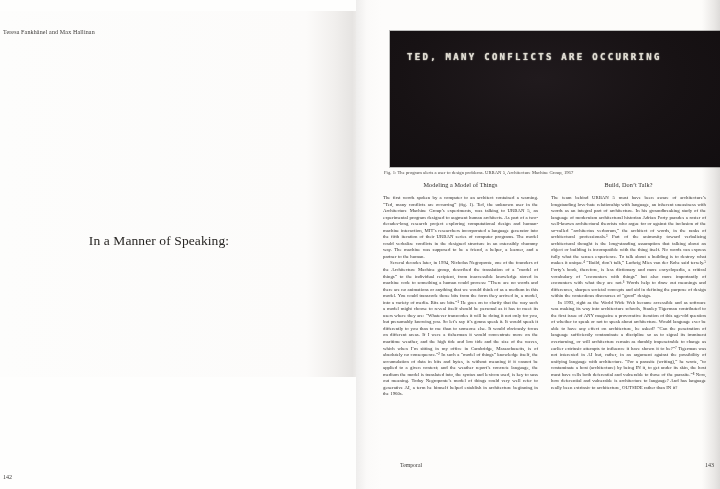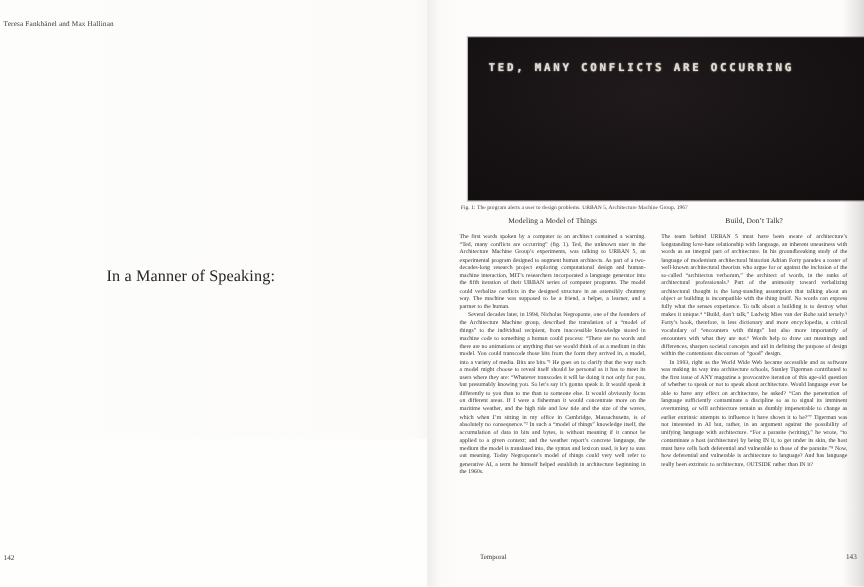--- a/index.html
+++ b/index.html
@@ -5,23 +5,22 @@
   html,body{margin:0;padding:0;}
   body{
     width:720px;height:489px;overflow:hidden;
     background:#ffffff;
     font-family:"Liberation Serif", serif;
   }
   .spread{position:relative;width:720px;height:489px;background:#fefefd;color:#2e2c2a;}
 
   
   .page-left{
-    position:absolute;left:0;top:0;width:356px;height:366px;
+    position:absolute;left:0;top:11px;width:356px;height:366px;
     background:linear-gradient(90deg,#fdfdfc 0%,#fcfbfa 86%,#f1efed 94%,#e6e4e2 99%,#eceae8 100%);
-    padding-left:45px;
   }
   .author-line{position:absolute;left:3px;top:18px;font-size:6px;letter-spacing:.15px;color:#3b3937;}
   .essay-title{
     position:absolute;left:0;top:222px;width:318px;text-align:center;
     font-size:13.5px;line-height:16px;color:#282624;letter-spacing:.1px;
   }
   .pagenum{font-size:6px;color:#3b3937;}
   .pagenum-left{position:absolute;left:3px;top:463px;}
 
   

